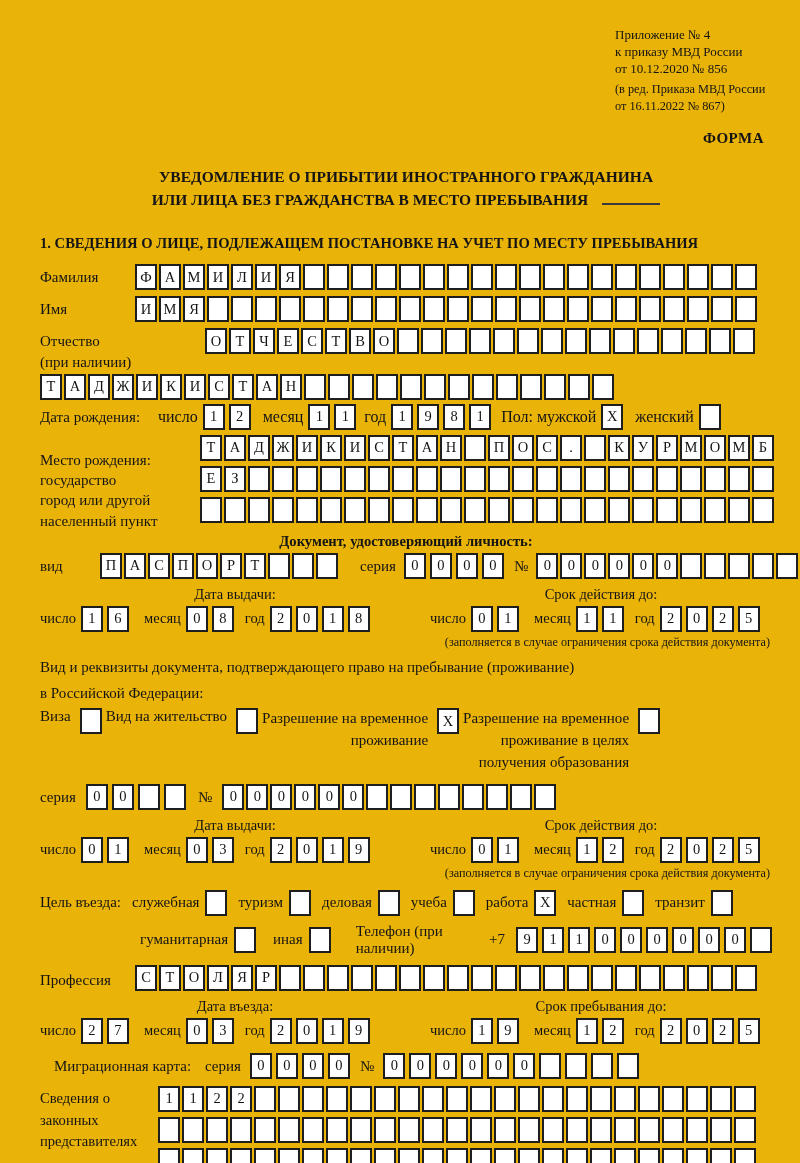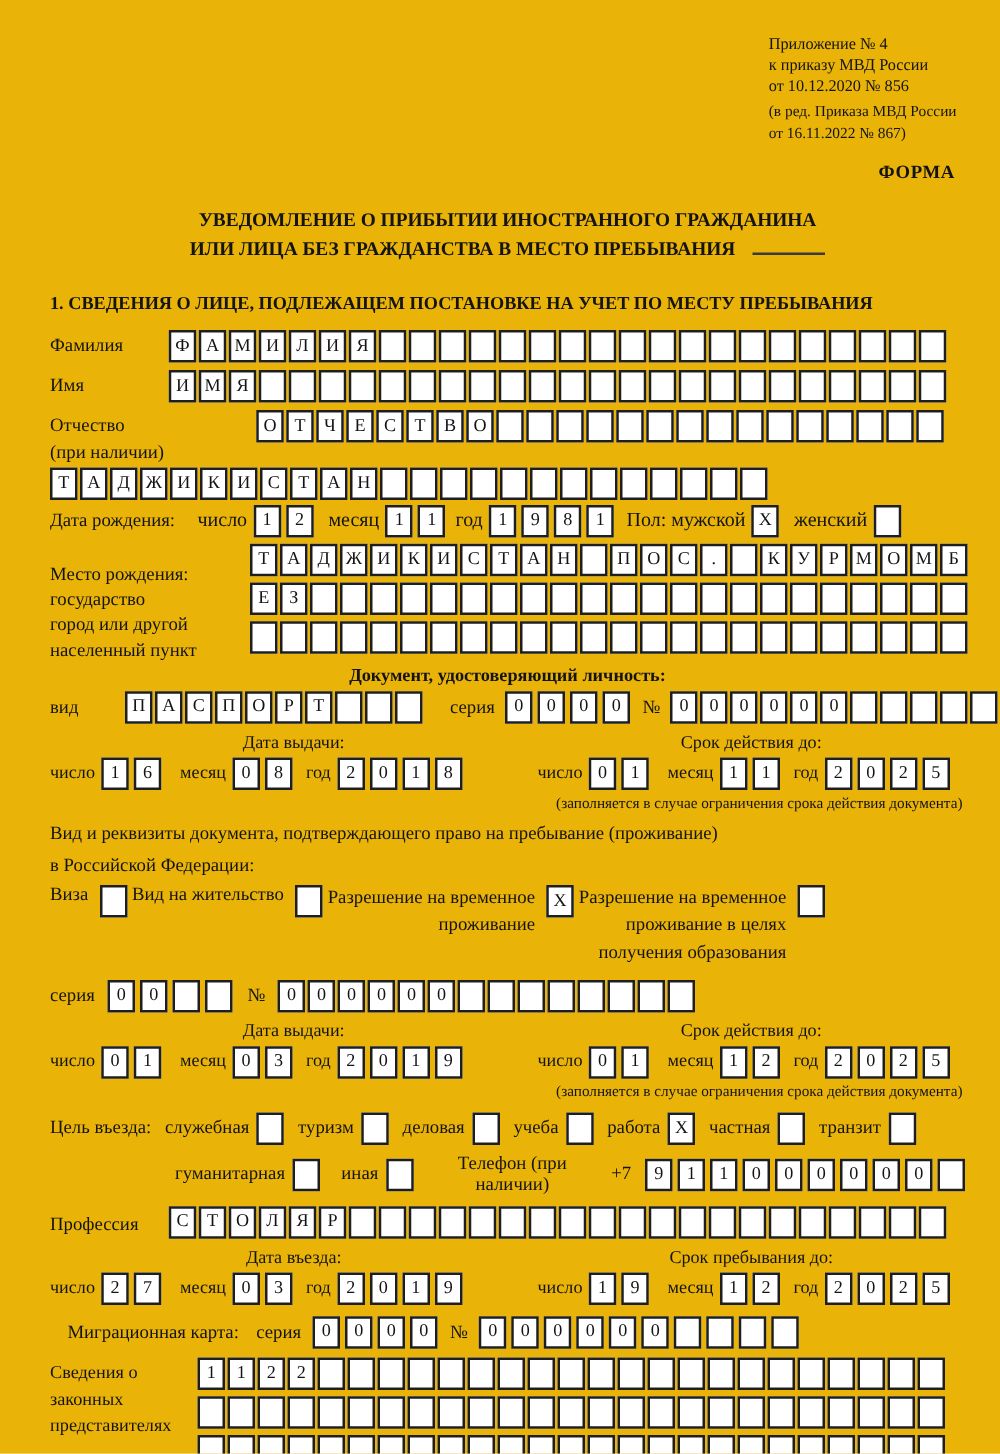--- a/index.html
+++ b/index.html
@@ -572,21 +572,21 @@
       <span class="cellrow">
           <span class="cell"></span>
         </span>
     </span>
     <span class="opt2" style="margin-left:6px;">
       <span>иная</span>
       <span class="cellrow">
           <span class="cell"></span>
         </span>
     </span>
-    <span style="margin-left:14px;text-align:center;">Телефон (при наличии)</span>
+    <span style="margin-left:14px;">Телефон (при наличии)</span>
     <span style="margin-left:14px;">+7</span>
     <span class="cellrow gap4">
         <span class="cell">9</span>
         <span class="cell">1</span>
         <span class="cell">1</span>
         <span class="cell">0</span>
         <span class="cell">0</span>
         <span class="cell">0</span>
         <span class="cell">0</span>
         <span class="cell">0</span>

